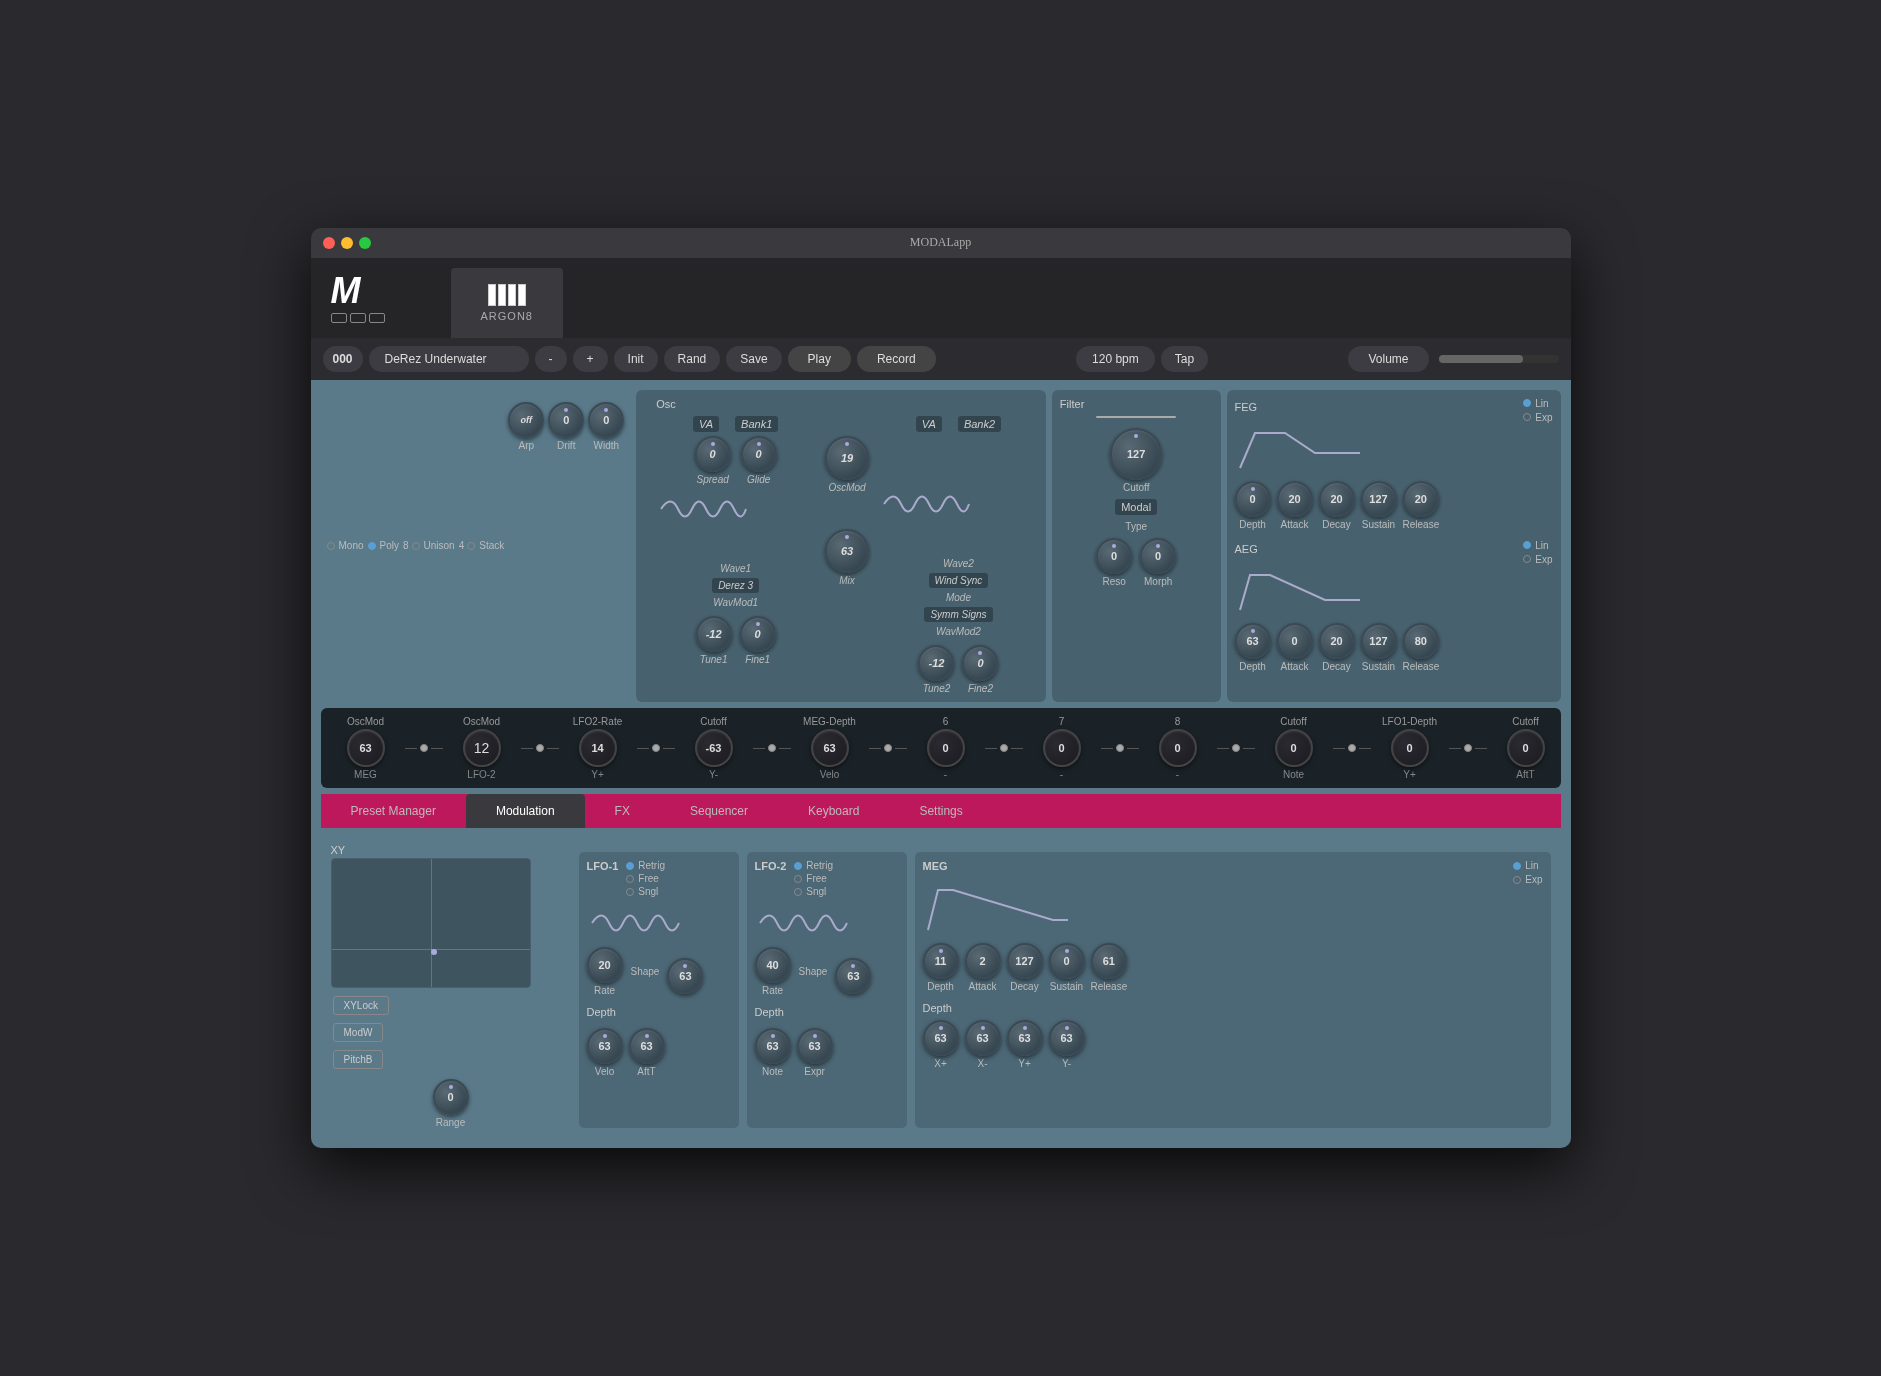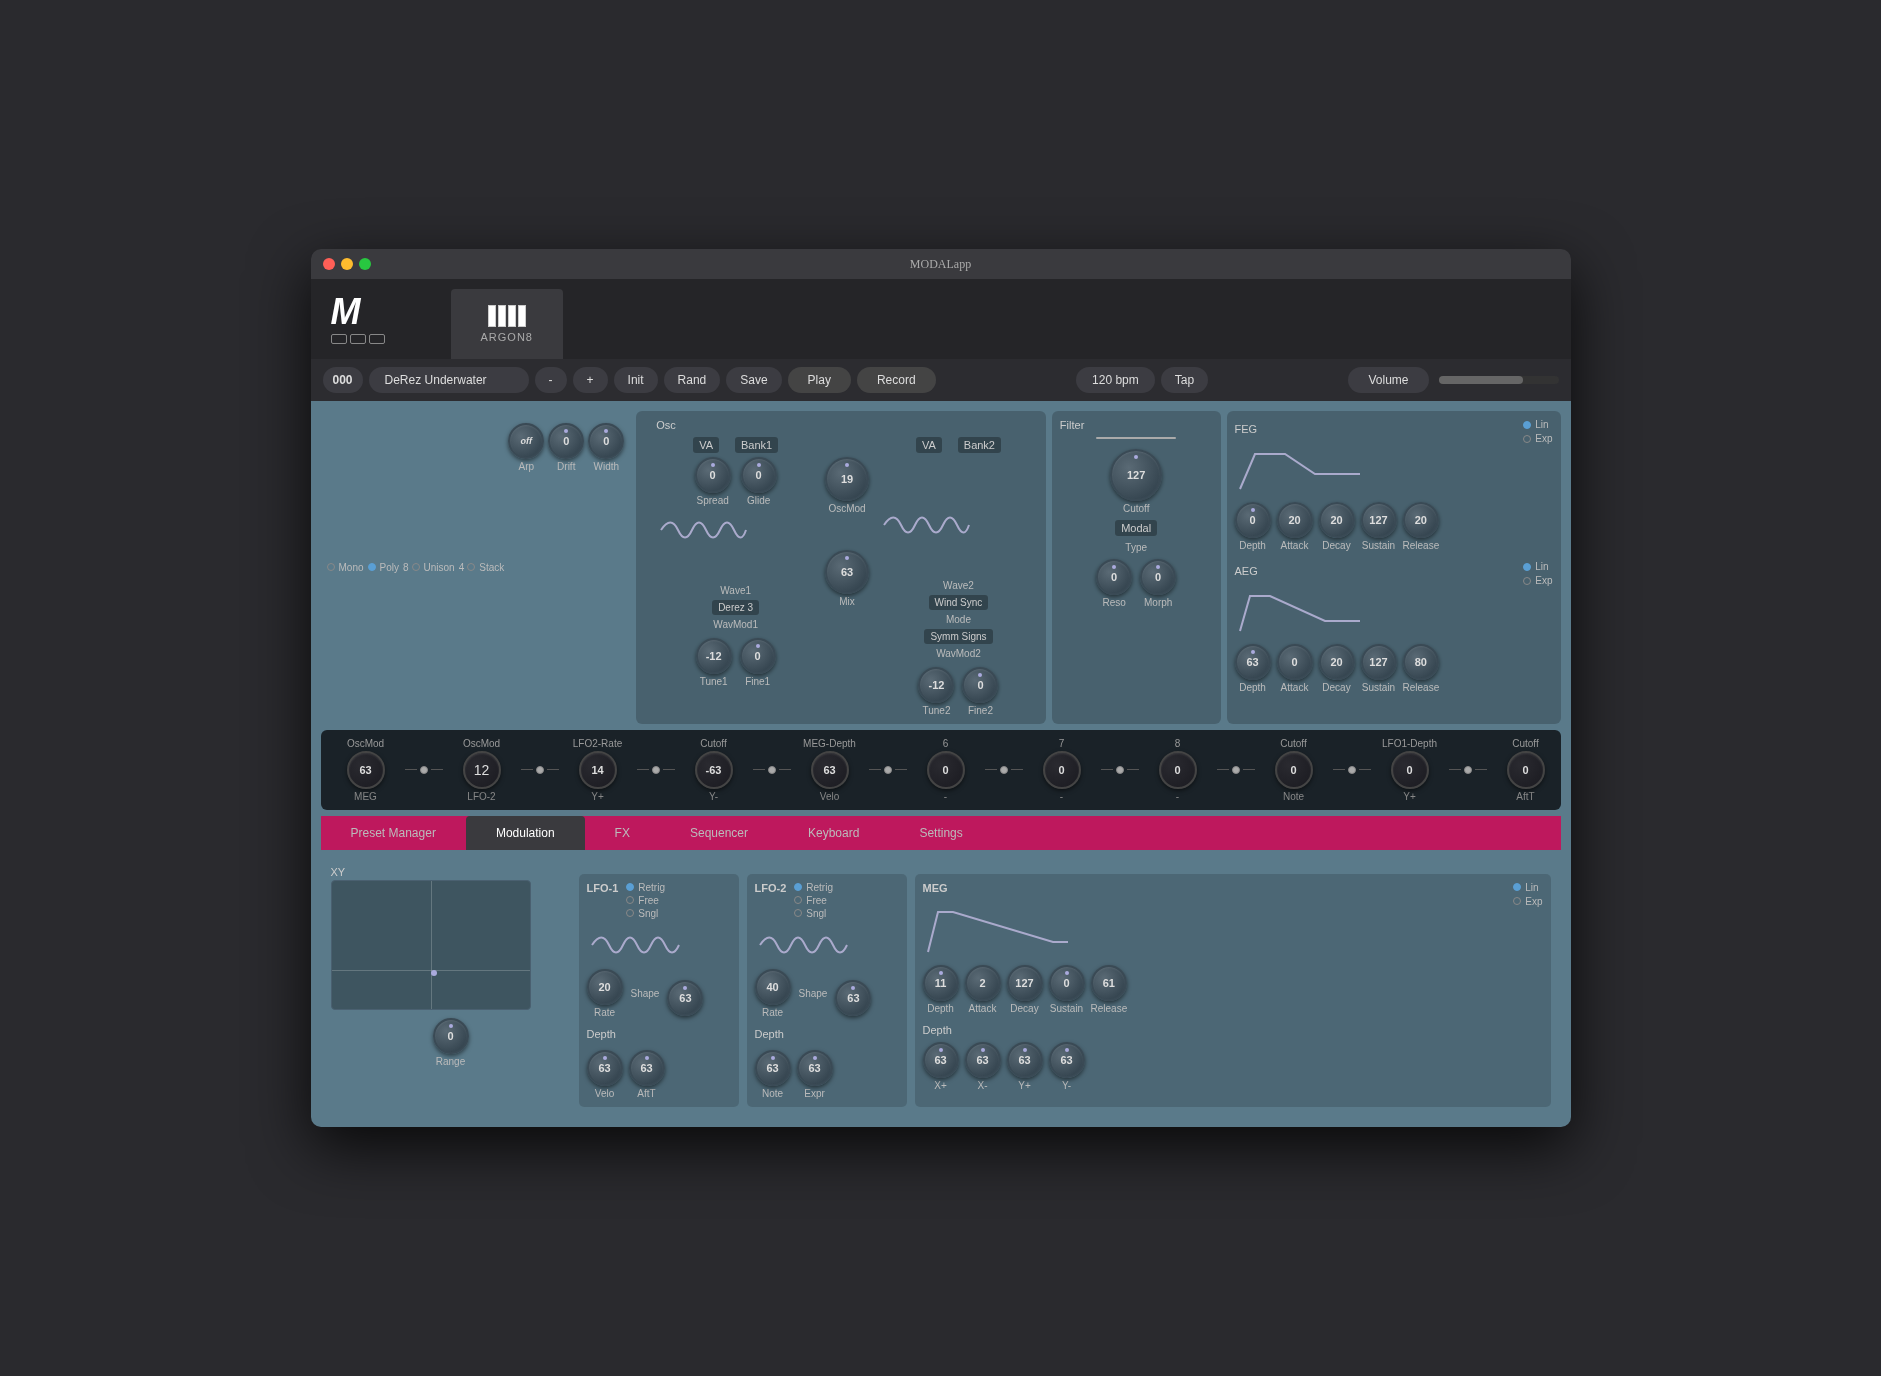--- a/index.html
+++ b/index.html
@@ -508,21 +508,21 @@
               <div class="knob-dot"></div>
               <span class="knob-value">0</span>
             </div>
             <span class="knob-label">Width</span>
           </div>
         </div>
       </div>
 
       <div class="panel osc-panel">
         <div class="panel-label">Osc</div>
-        <div style="display:flex;gap:10px;align-items:flex-start;">
+        <div style="display:flex;gap:10px;align-items:flex-start;font-style:italic;">
 
           <div style="display:flex;flex-direction:column;align-items:center;gap:4px;flex:1;">
             <div style="display:flex;gap:16px;align-items:center;">
               <span class="dropdown-label">VA</span>
               <span class="dropdown-label">Bank1</span>
             </div>
             <div style="display:flex;gap:10px;align-items:center;">
               <div class="knob-container">
                 <div class="knob sm">
                   <div class="knob-dot"></div>
@@ -895,20 +895,25 @@
       <div style="background:#5a7a8a;padding:10px;">
         <div style="display:flex;gap:8px;">
 
           <div style="min-width:240px;">
             <span class="panel-label">XY</span>
             <div class="xy-box">
               <div class="xy-crosshair-h"></div>
               <div class="xy-crosshair-v"></div>
               <div class="xy-dot"></div>
             </div>
+            <div style="display:flex;flex-direction:column;align-items:flex-start;margin-top:6px;gap:4px;">
+              <button class="btn-outline">XYLock</button>
+              <button class="btn-outline">ModW</button>
+              <button class="btn-outline">PitchB</button>
+            </div>
             <div style="margin-top:8px;">
               <div class="knob-container">
                 <div class="knob sm">
                   <div class="knob-dot"></div>
                   <span class="knob-value">0</span>
                 </div>
                 <span class="knob-label">Range</span>
               </div>
             </div>
           </div>

